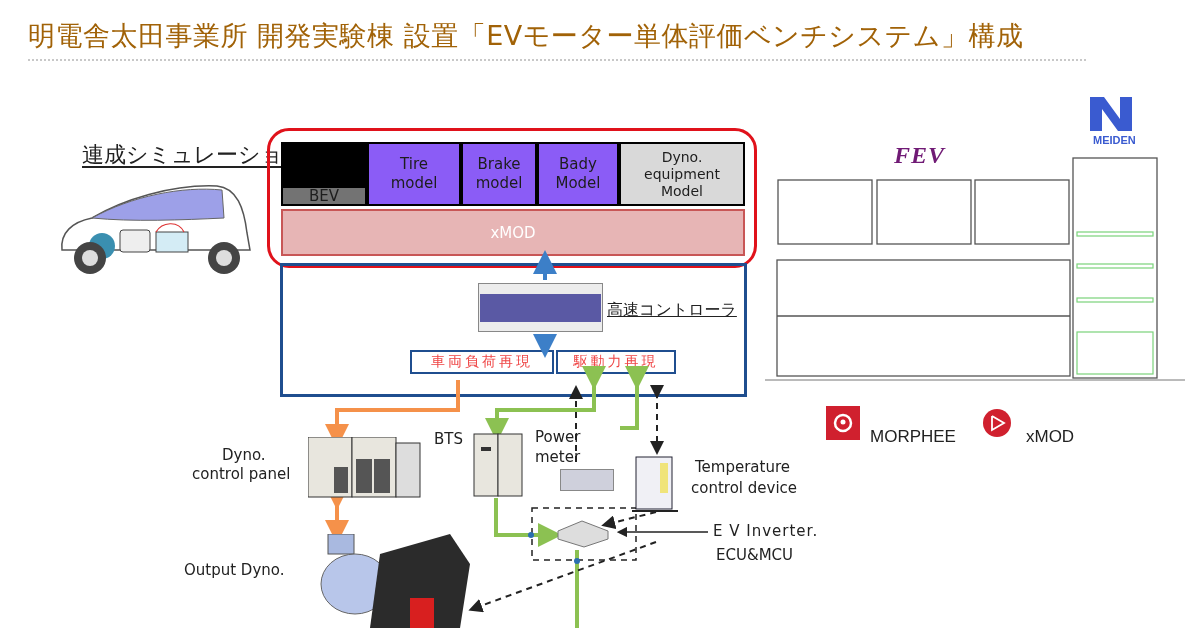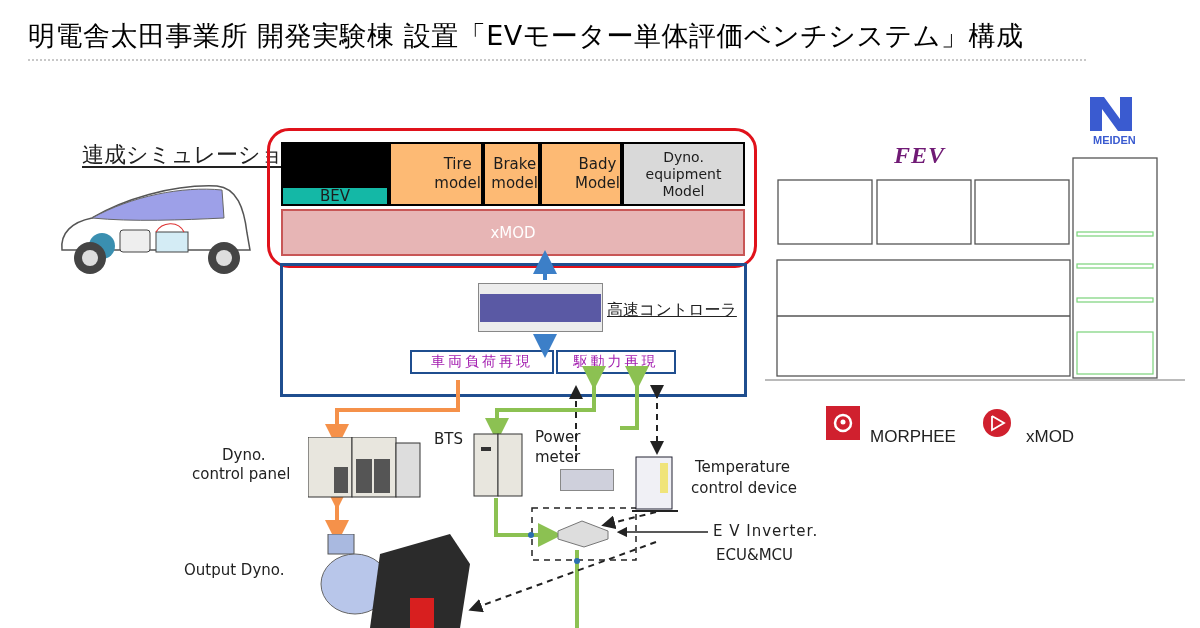--- a/index.html
+++ b/index.html
@@ -1,44 +1,44 @@
 <!DOCTYPE html>
 <html><head>
 <meta charset="utf-8">
 <style>
   html, body { margin:0; padding:0; background:#ffffff; }
   body { width:1200px; height:628px; position:relative; overflow:hidden;
          font-family:"DejaVu Sans", sans-serif; }
   .abs { position:absolute; }
-  .title { left:28px; top:18px; font-size:27px; color:#000000; letter-spacing:0.5px;
+  .title { left:28px; top:18px; font-size:27px; color:#a16207; letter-spacing:0.5px;
            font-family:"DejaVu Sans", sans-serif; white-space:nowrap; }
   .title-rule { left:28px; top:59px; width:1058px; height:0; border-top:2px dotted #c8c8c8; }
   .sim-label { left:82px; top:140px; font-size:22px; color:#222; text-decoration:underline;
                text-underline-offset:4px; white-space:nowrap; }
   .red-frame { left:267px; top:128px; width:490px; height:140px; border:3px solid #e0121b;
                border-radius:22px; box-sizing:border-box; }
   .model-row { left:281px; top:142px; width:464px; height:64px; display:flex; background:#000;
                border:2px solid #000; box-sizing:border-box; gap:4px; }
   .model { display:flex; align-items:center; justify-content:center; text-align:center;
            font-size:15px; line-height:19px; color:#1d1d1d; }
-  .m-bev { width:104px; background:#14b8a6;margin-top:44px; }
-  .m-orange { background:#fdba74;justify-content:flex-end; }
+  .m-bev { width:82px; background:#737373;margin-top:44px; }
+  .m-orange { background:#8b5cf6; }
   .m-gray { background:#d9d9d9; flex:1; font-size:14px; line-height:17px; }
   .xmod-bar { left:281px; top:209px; width:464px; height:47px; background:#e7b5b5;
               border:2px solid #c85656; box-sizing:border-box; display:flex; align-items:center;
               justify-content:center; color:#fff; font-size:15px; }
   .blue-frame { left:280px; top:263px; width:467px; height:134px; border:3px solid #1f4e8f;
                 box-sizing:border-box; }
   .controller { left:478px; top:283px; width:125px; height:49px; border:1px solid #888;
                 background:#ececec; box-sizing:border-box; }
   .controller .band { position:absolute; left:1px; right:1px; top:10px; height:28px; background:#5a59a4; }
   .ctrl-label { left:607px; top:300px; font-size:16px; color:#222; text-decoration:underline; white-space:nowrap; }
   .func-box { top:350px; height:24px; border:2px solid #1f4e8f; box-sizing:border-box; background:#fff;
               display:flex; align-items:center; justify-content:center; font-size:14px; letter-spacing:3px;
-              color:#a21caf; }
+              color:#ef4444; }
   .lbl { font-size:15px; color:#222; white-space:nowrap; line-height:19px; }
   .ul { text-underline-offset:2px; }
   .logo-fev { left:894px; top:142px; font-size:24px; font-weight:bold; font-style:italic; color:#701a75;
               letter-spacing:1px; font-family:Liberation Serif, serif; }
   .logo-meiden { left:1093px; top:134px; font-size:11px; font-weight:bold; color:#3a5bd0;
                  font-family:"Liberation Sans", sans-serif; }
   .brand-row { left:826px; top:398px; display:flex; align-items:center; gap:10px; }
   .brand-text { font-size:17px; color:#222; font-family:"Liberation Sans", sans-serif;margin-top:29px; }
 </style>
 </head>
@@ -63,21 +63,21 @@
 
 <div class="abs red-frame"></div>
 <div class="abs model-row">
   <div class="model m-bev">
       <span>BEV</span>
     </div>
   <div class="model m-orange" style="width:90px">
       <span style="white-space:pre-line">Tire
 model</span>
     </div>
-  <div class="model m-orange" style="width:53px">
+  <div class="model m-orange" style="width:72px">
       <span style="white-space:pre-line">Brake
 model</span>
     </div>
   <div class="model m-orange" style="width:78px">
       <span style="white-space:pre-line">Bady
 Model</span>
     </div>
   <div class="model m-gray">
       <span style="white-space:pre-line">Dyno.
 equipment

